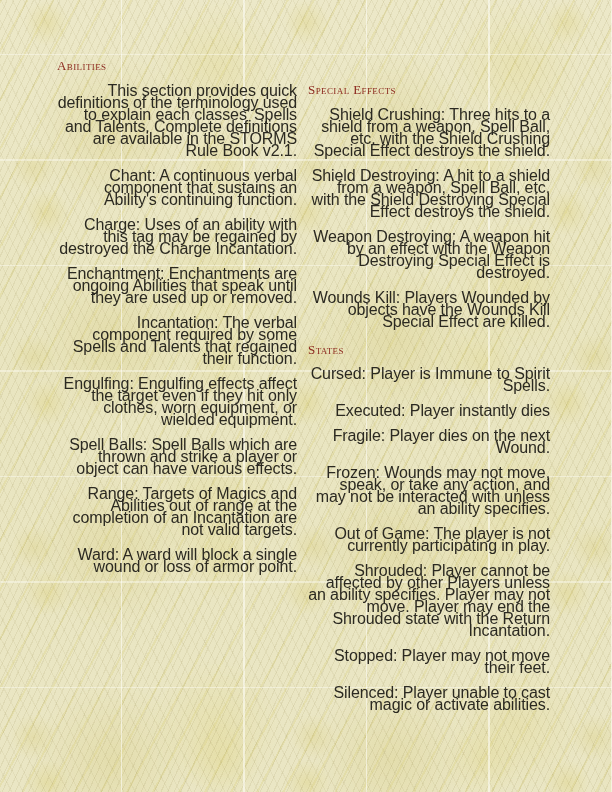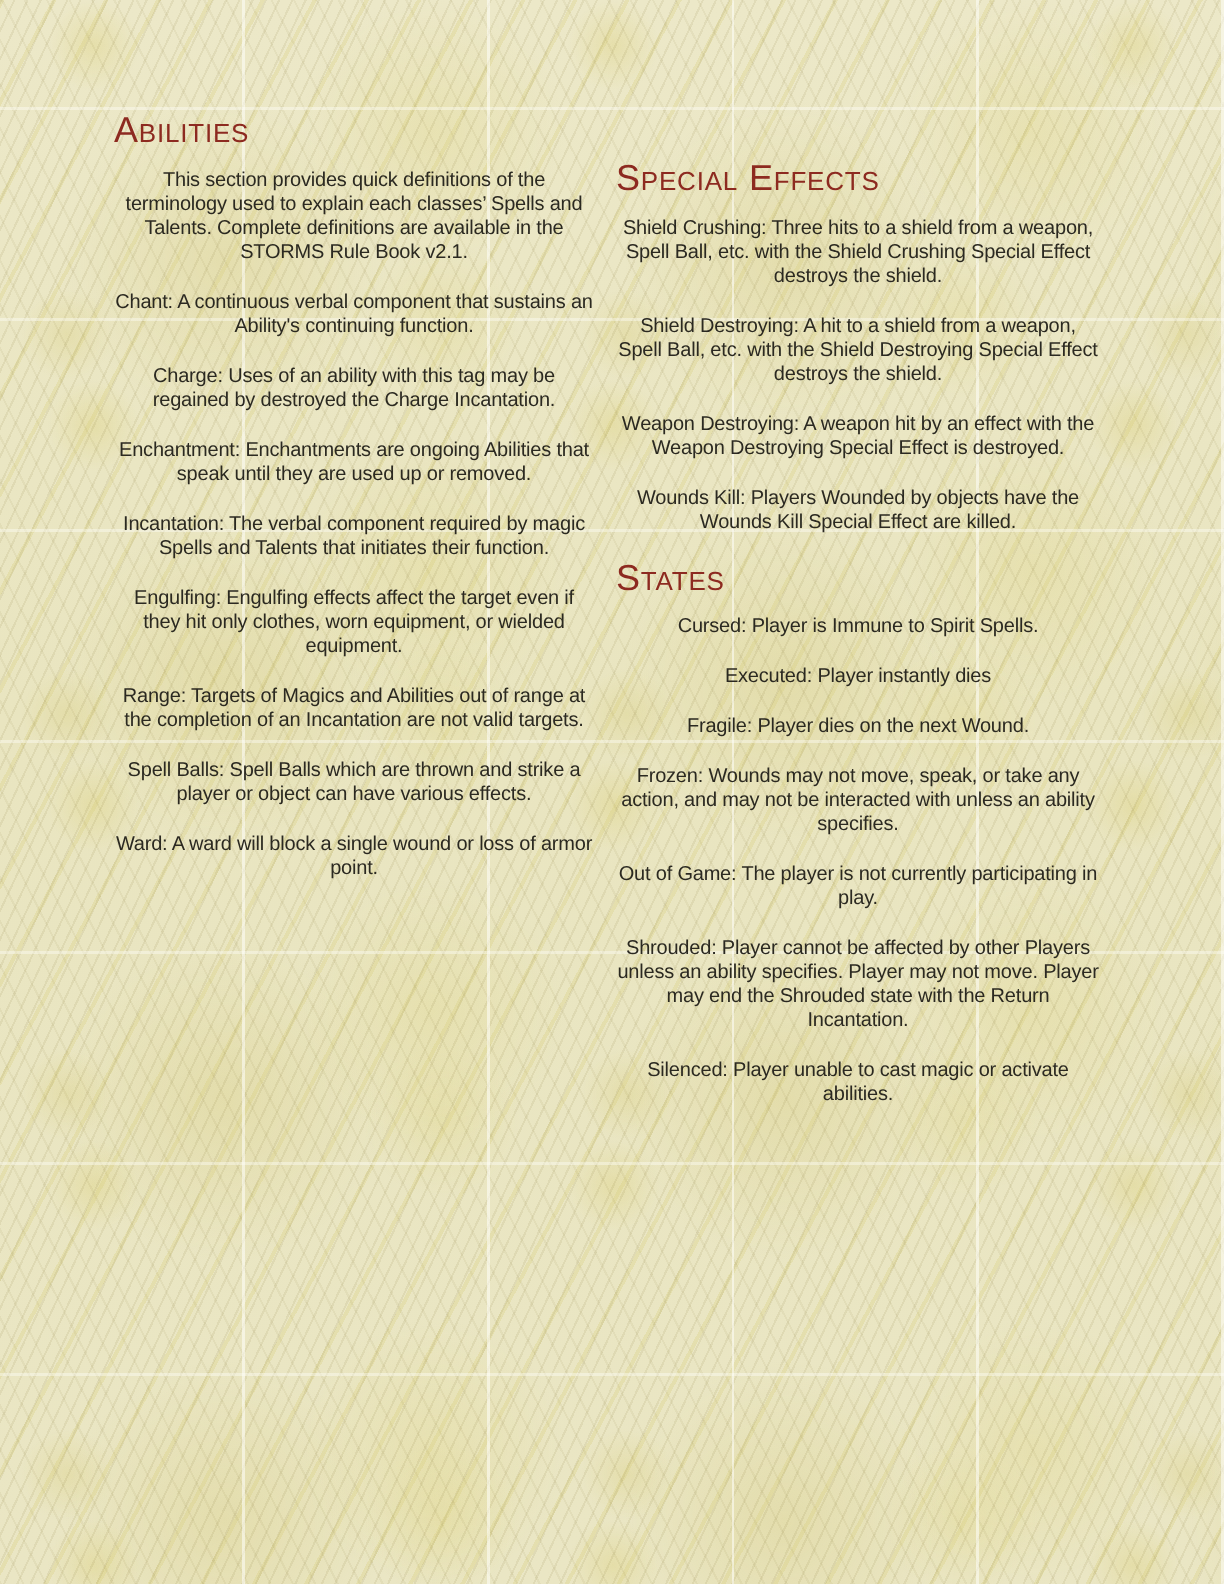--- a/index.html
+++ b/index.html
@@ -33,72 +33,73 @@
   .page {
     position: absolute;
     top: 57px;
     left: 57px;
     width: 498px;
   }
   .columns { display: flex; gap: 11px; }
   .col-left  { width: 240px; flex: 0 0 240px; }
   .col-right { width: 242px; flex: 0 0 242px; margin-top: 24px; }
   h2.heading {
-    font-family: Liberation Sans, sans-serif;
+    font-family: Liberation Serif, serif;
     font-variant: small-caps;
     font-weight: normal;
-    font-size: 18px;
+    font-size: 13px;
     line-height: 17.5px;
     letter-spacing: 0.4px;
     color: var(--heading, #8d2a20);
     margin: 0 0 10px 0;
   }
   section { margin: 0; }
   p.para {
-    font-size: 10px;
+    font-size: 16px;
     line-height: 12px;
     letter-spacing: -0.1px;
     color: var(--text, #2b2921);
     margin: 0 0 13px 0;
-    text-align: center;
+    text-align: right;
   }
   p.para.extra-gap { margin-top: 12px; }
 </style>
 </head>
 <body style="--bg: #eae6c3; --heading: #8d2a20; --text: #2b2921;">
 
 <div class="page">
   <div class="columns" id="columns">
       <div class="col-left">
         <section>
           <h2 class="heading">Abilities</h2>
           <p class="para">This section provides quick definitions of the terminology used to explain each classes’ Spells and Talents. Complete definitions are available in the STORMS Rule Book v2.1.</p>
           <p class="para">Chant: A continuous verbal component that sustains an Ability's continuing function.</p>
           <p class="para extra-gap">Charge: Uses of an ability with this tag may be regained by destroyed the Charge Incantation.</p>
           <p class="para extra-gap">Enchantment: Enchantments are ongoing Abilities that speak until they are used up or removed.</p>
-          <p class="para">Incantation: The verbal component required by magic Spells and Talents that initiates their function.</p>
+          <p class="para">Incantation: The verbal component required by some Spells and Talents that regained their function.</p>
           <p class="para">Engulfing: Engulfing effects affect the target even if they hit only clothes, worn equipment, or wielded equipment.</p>
+          <p class="para">Spell Balls: Spell Balls which are thrown and strike a player or object can have various effects.</p>
           <p class="para extra-gap">Range: Targets of Magics and Abilities out of range at the completion of an Incantation are not valid targets.</p>
-          <p class="para">Spell Balls: Spell Balls which are thrown and strike a player or object can have various effects.</p>
           <p class="para">Ward: A ward will block a single wound or loss of armor point.</p>
         </section>
       </div>
       <div class="col-right">
         <section>
           <h2 class="heading">Special Effects</h2>
           <p class="para">Shield Crushing: Three hits to a shield from a weapon, Spell Ball, etc. with the Shield Crushing Special Effect destroys the shield.</p>
           <p class="para">Shield Destroying: A hit to a shield from a weapon, Spell Ball, etc. with the Shield Destroying Special Effect destroys the shield.</p>
           <p class="para">Weapon Destroying: A weapon hit by an effect with the Weapon Destroying Special Effect is destroyed.</p>
           <p class="para">Wounds Kill: Players Wounded by objects have the Wounds Kill Special Effect are killed.</p>
         </section>
         <section>
           <h2 class="heading">States</h2>
           <p class="para">Cursed: Player is Immune to Spirit Spells.</p>
           <p class="para">Executed: Player instantly dies</p>
           <p class="para">Fragile: Player dies on the next Wound.</p>
           <p class="para">Frozen: Wounds may not move, speak, or take any action, and may not be interacted with unless an ability specifies.</p>
           <p class="para">Out of Game: The player is not currently participating in play.</p>
           <p class="para">Shrouded: Player cannot be affected by other Players unless an ability specifies. Player may not move. Player may end the Shrouded state with the Return Incantation.</p>
+          <p class="para">Stopped: Player may not move their feet.</p>
           <p class="para">Silenced: Player unable to cast magic or activate abilities.</p>
         </section>
       </div>
     </div>
 </div>
 
 </body></html>

